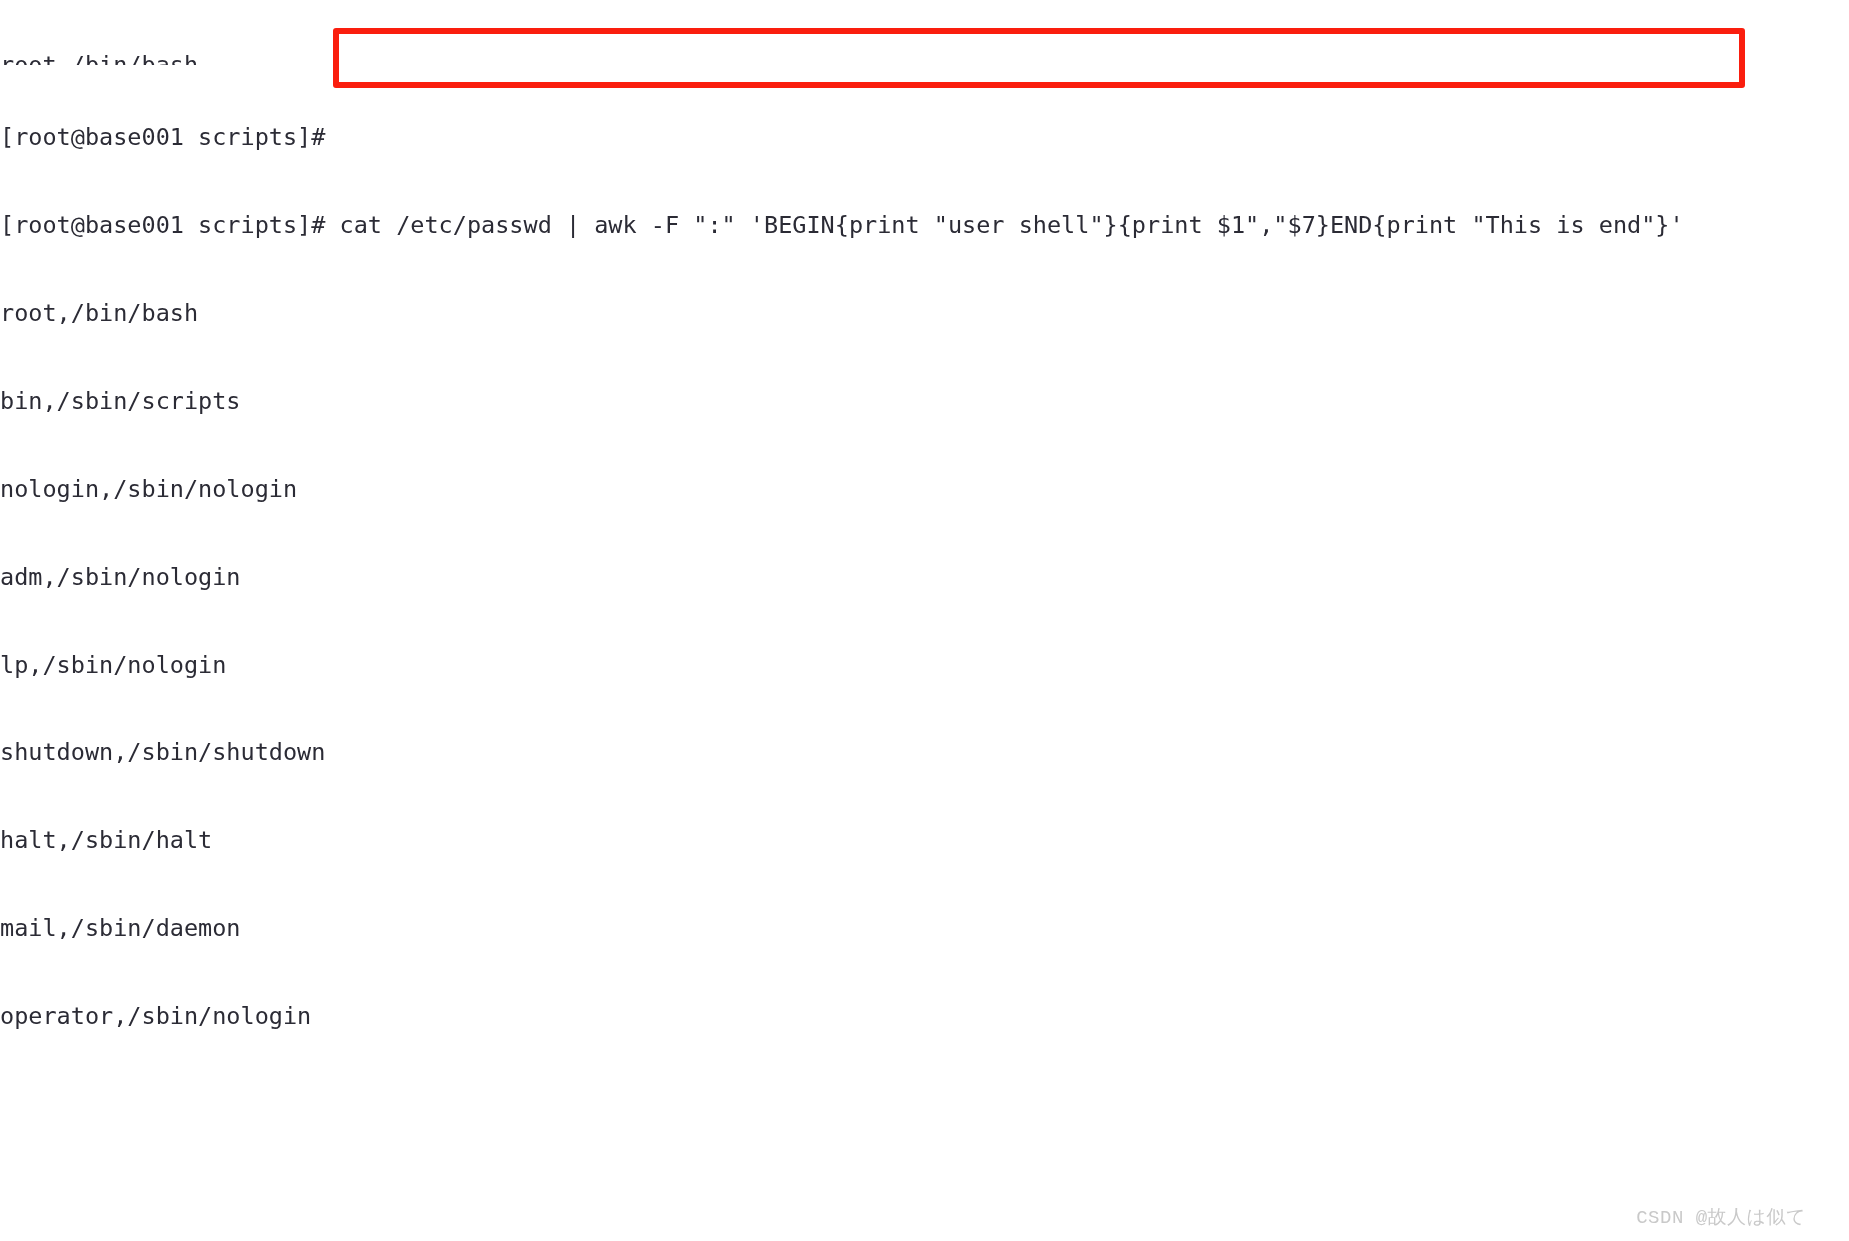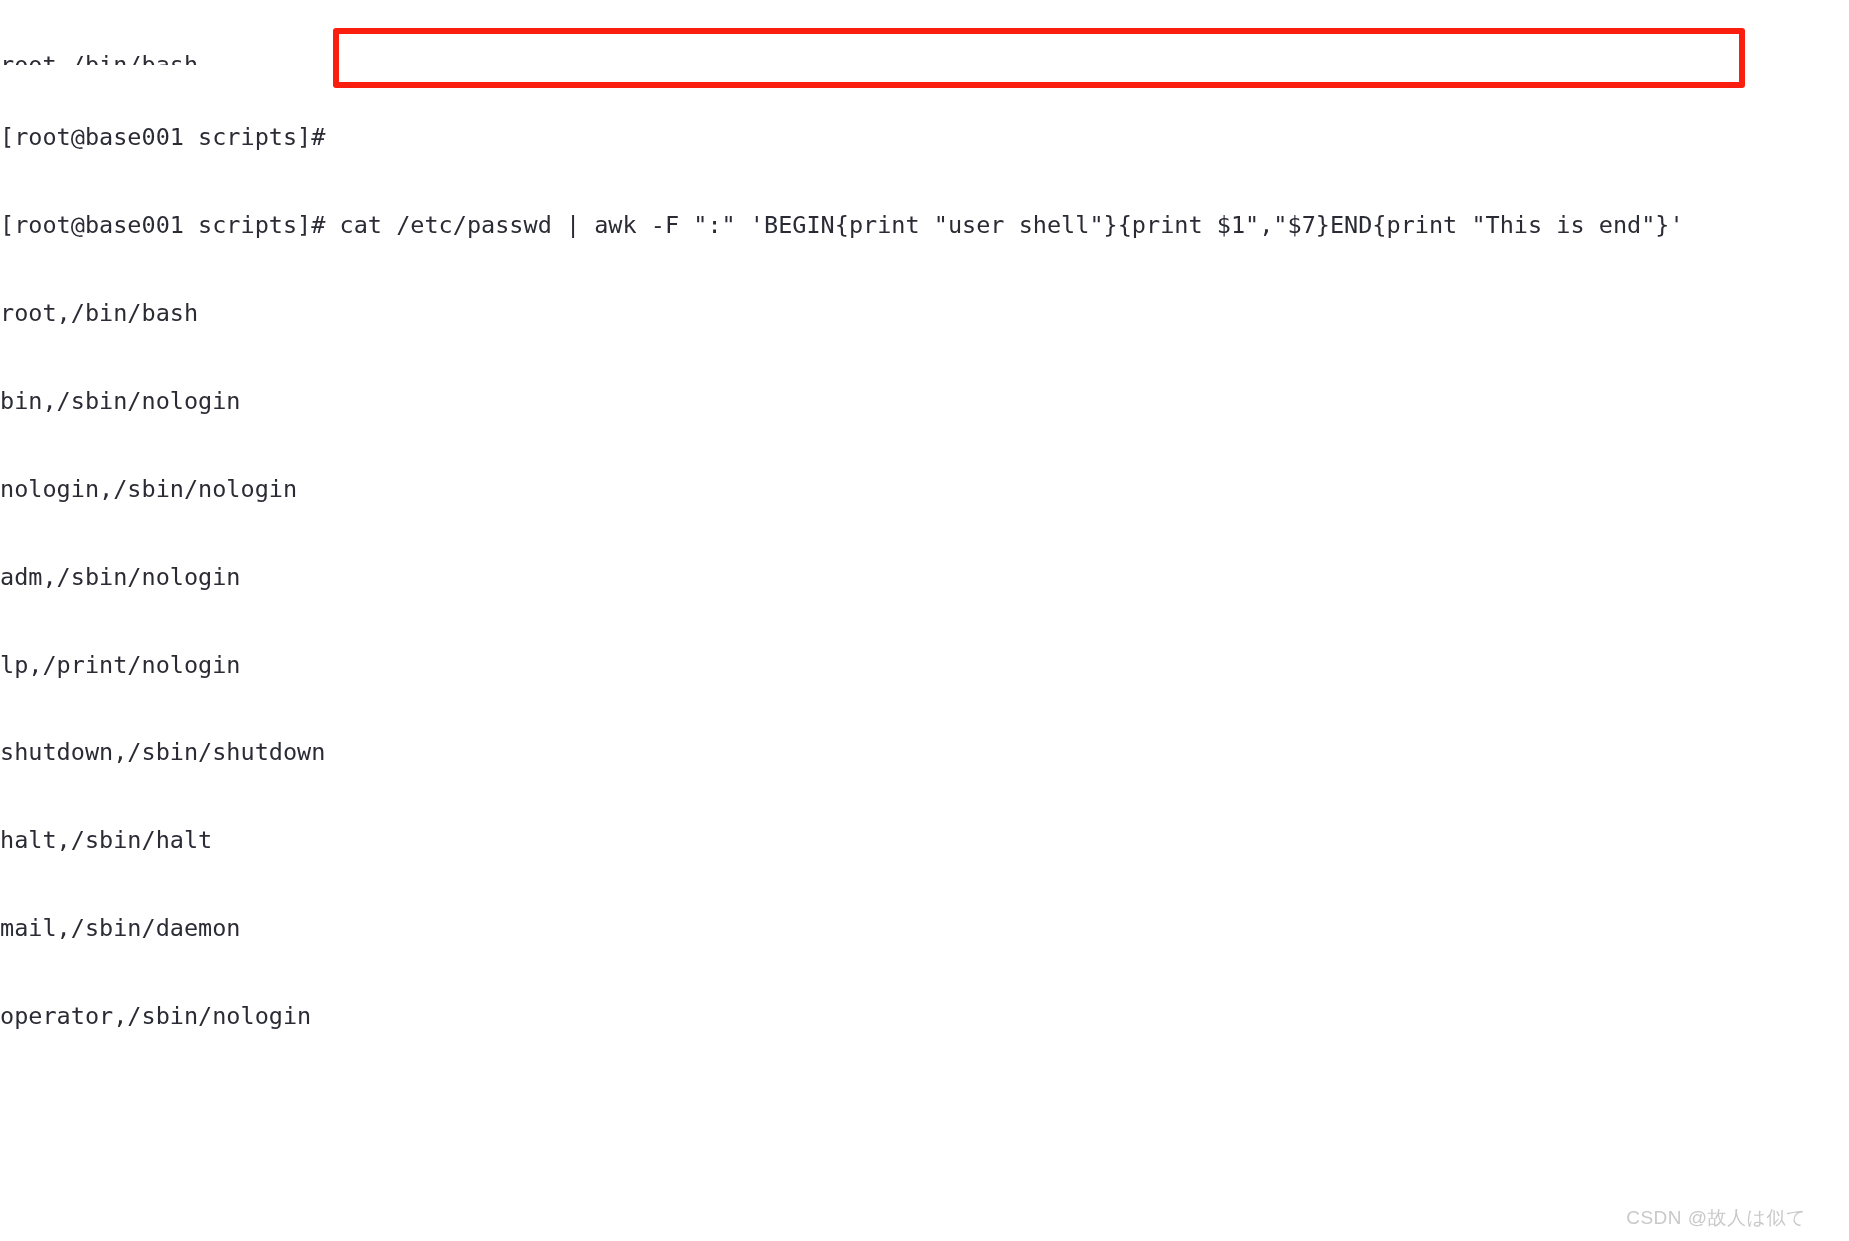--- a/index.html
+++ b/index.html
@@ -62,42 +62,42 @@
     border-radius: 3px;
     box-sizing: border-box;
     pointer-events: none;
     background: transparent;
   }
 
   #watermark {
     position: absolute;
     right: 14px;
     bottom: 12px;
-    font-family: Liberation Sans, sans-serif;
+    font-family: Liberation Mono, monospace;
     font-size: 19px;
     line-height: 22px;
     color: #c9c9c9;
     white-space: pre;
     letter-spacing: 0.5px;
   }
 </style>
 </head>
 <body>
 
 <div id="terminal">
 
   <div class="term-lines">
     <div class="term-line clipped-top">root,/bin/bash</div>
     <div class="term-line">[root@base001 scripts]# </div>
     <div class="term-line">[root@base001 scripts]# cat /etc/passwd | awk -F ":" 'BEGIN{print "user shell"}{print $1","$7}END{print "This is end"}'</div>
     <div class="term-line">root,/bin/bash</div>
-    <div class="term-line">bin,/sbin/nologin</div>
+    <div class="term-line">bin,/sbin/scripts</div>
     <div class="term-line">nologin,/sbin/nologin</div>
     <div class="term-line">adm,/sbin/nologin</div>
-    <div class="term-line">lp,/print/nologin</div>
+    <div class="term-line">lp,/sbin/nologin</div>
     <div class="term-line">shutdown,/sbin/shutdown</div>
     <div class="term-line">halt,/sbin/halt</div>
     <div class="term-line">mail,/sbin/daemon</div>
     <div class="term-line">operator,/sbin/nologin</div>
     
     
     
     
     
     

